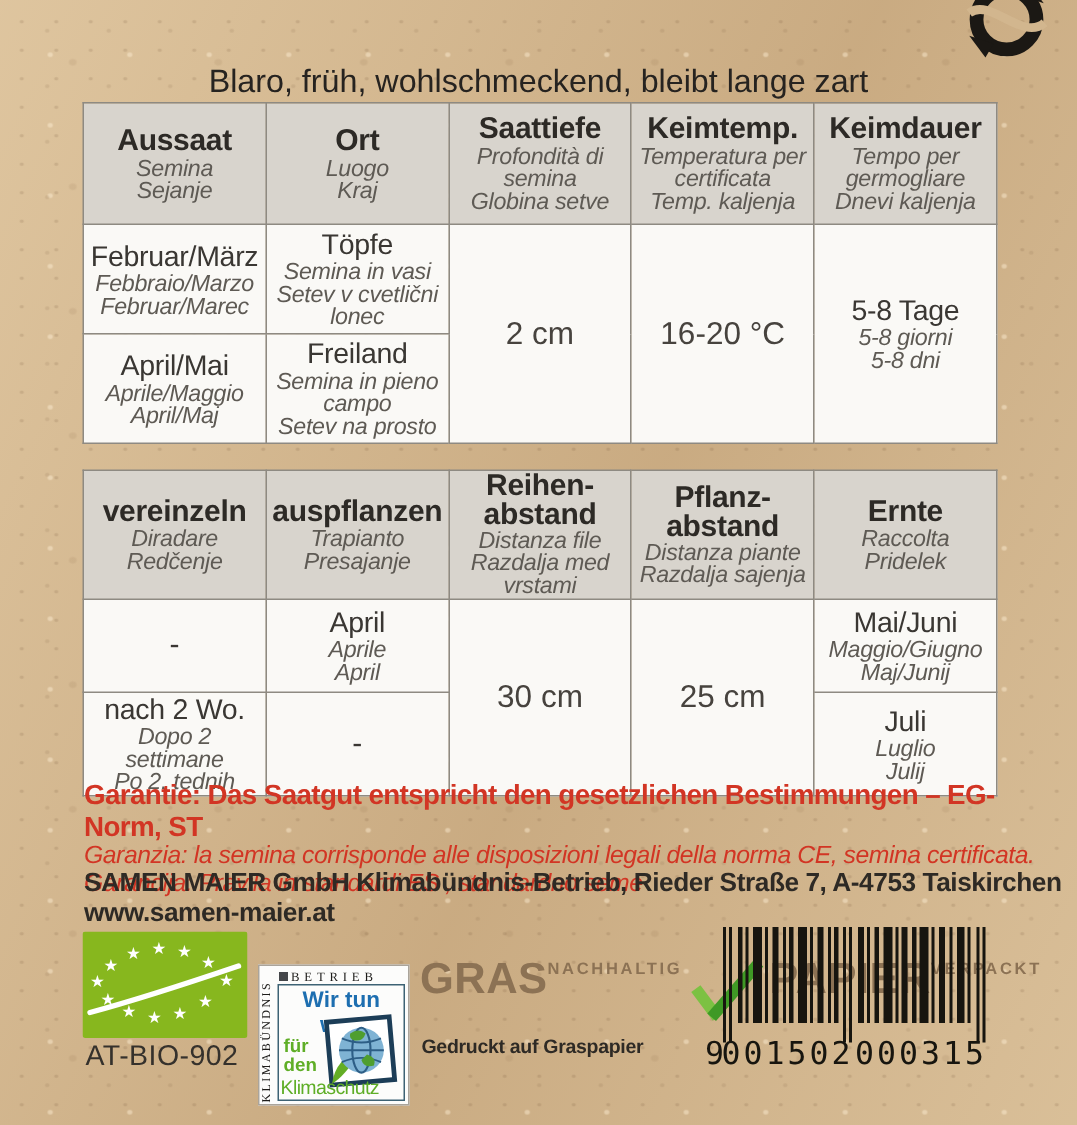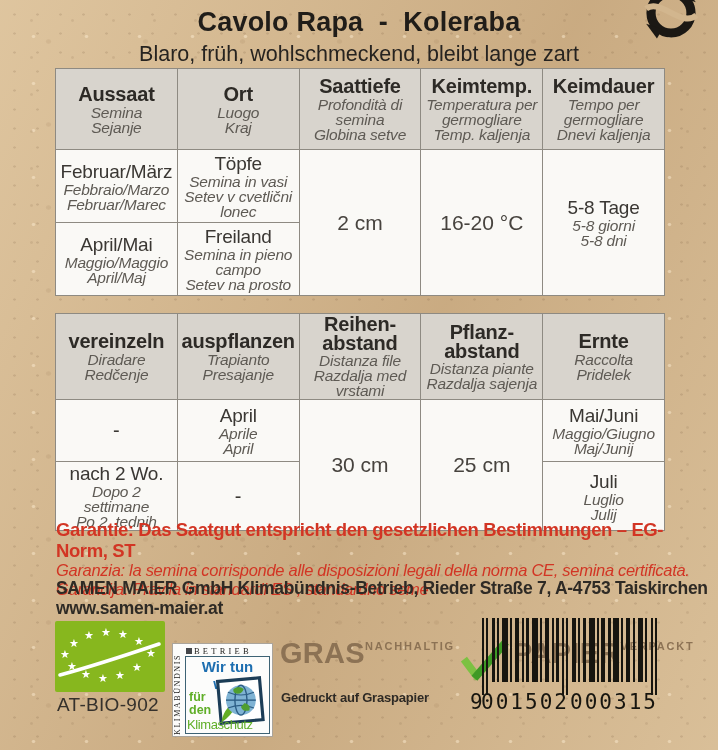--- a/index.html
+++ b/index.html
@@ -59,21 +59,20 @@
   .gras-check{width:50px;height:44px;margin:0 4px;}
   .printed{left:281px;top:690px;font-size:13px;font-weight:700;color:#2e2a25;letter-spacing:-.2px;}
   .barcode{left:468px;top:616px;width:212px;height:98px;}
   .bc-digit{font-family:"DejaVu Sans Mono",monospace;font-size:21px;fill:#17150f;}
 </style>
 </head>
 <body>
 
 <div id="stage">
 
-  <div class="abs title">Cavolo Rapa  -  Koleraba</div>
   <div class="abs subtitle">Blaro, früh, wohlschmeckend, bleibt lange zart</div>
 
   <svg class="abs green-dot" viewBox="0 0 100 100">
     <circle cx="50" cy="50" r="37" fill="none" stroke="#1b1814" stroke-width="17"></circle>
     <path d="M4,42 C30,22 70,78 97,54" stroke="#d2b68e" stroke-width="11" fill="none"></path>
     <path d="M34,80 L4,70 L24,97 Z" fill="#1b1814"></path>
     <path d="M66,20 L96,30 L76,3 Z" fill="#1b1814"></path>
   </svg>
 
   <table class="abs t1">
@@ -96,21 +95,21 @@
         <span class="sub">Luogo</span>
         <span class="sub">Kraj</span>
       </th>
       <th>
         <span class="de">Saattiefe</span>
         <span class="sub">Profondità di semina</span>
         <span class="sub">Globina setve</span>
       </th>
       <th>
         <span class="de">Keimtemp.</span>
-        <span class="sub">Temperatura per germogliare</span>
+        <span class="sub">Temperatura per certificata</span>
         <span class="sub">Temp. kaljenja</span>
       </th>
       <th>
         <span class="de">Keimdauer</span>
         <span class="sub">Tempo per germogliare</span>
         <span class="sub">Dnevi kaljenja</span>
       </th>
     </tr>
     <tr style="height:73px;">
       <td>
@@ -131,21 +130,21 @@
       </td>
       <td rowspan="2">
         <span class="de">5-8 Tage</span>
         <span class="sub">5-8 giorni</span>
         <span class="sub">5-8 dni</span>
       </td>
     </tr>
     <tr style="height:73px;">
       <td>
         <span class="de">April/Mai</span>
-        <span class="sub">Maggio/Maggio</span>
+        <span class="sub">Aprile/Maggio</span>
         <span class="sub">April/Maj</span>
       </td>
       <td>
         <span class="de">Freiland</span>
         <span class="sub">Semina in pieno campo</span>
         <span class="sub">Setev na prosto</span>
       </td>
     </tr>
   </tbody>
     </table>

